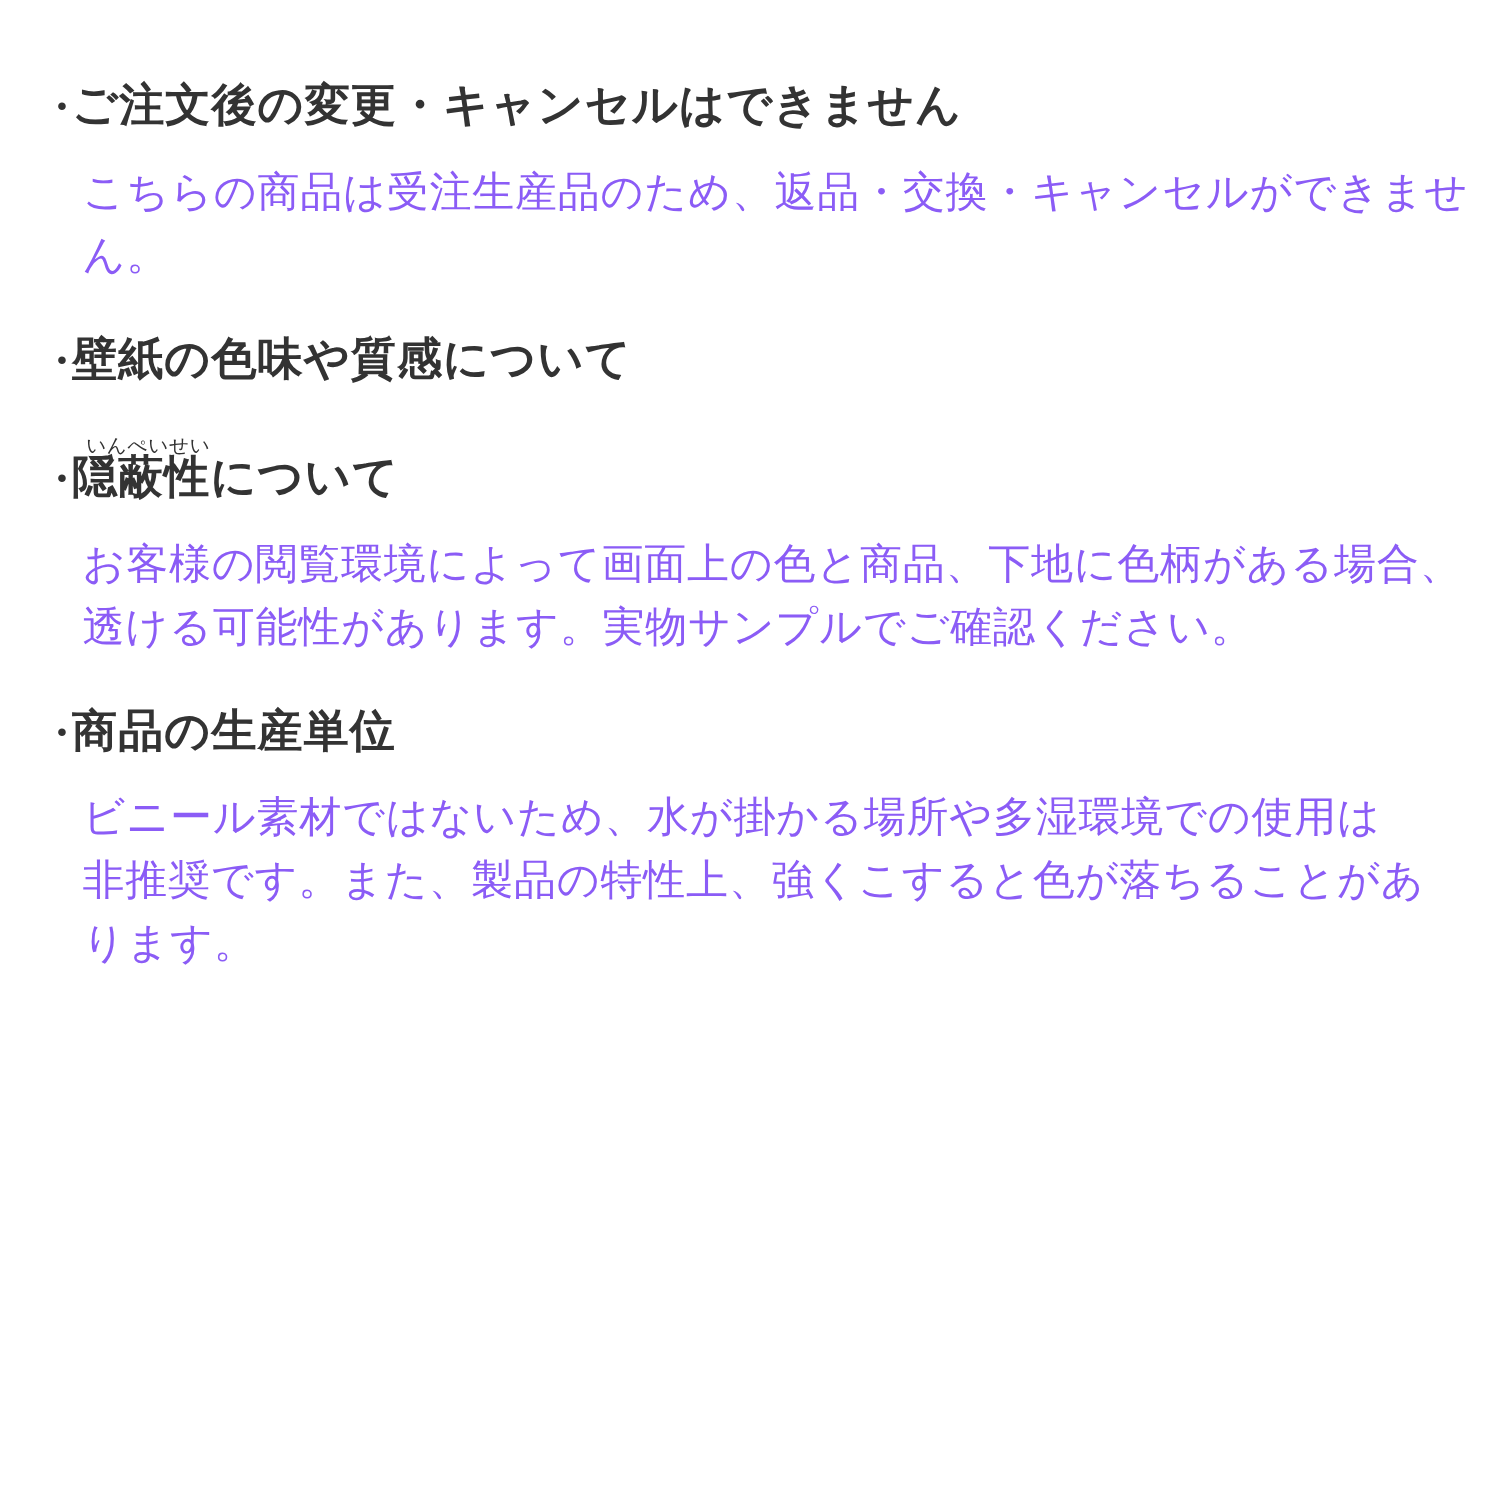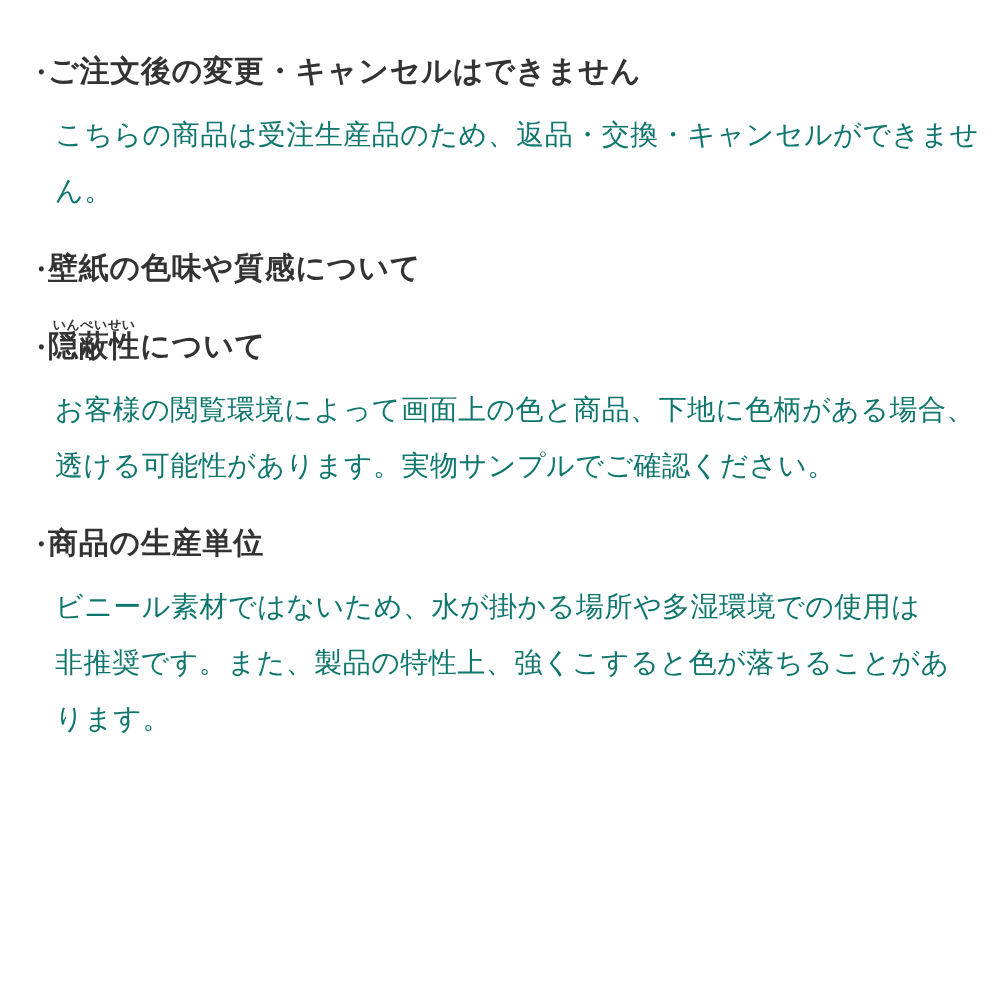--- a/index.html
+++ b/index.html
@@ -36,34 +36,34 @@
     .bullet {
       display: inline-block;
       width: 20px;
       font-weight: bold;
       font-size: 26px;
       vertical-align: baseline;
     }
     .section-body {
       margin: 16px 0 0 27px;
       font-size: 28px;
-      line-height: 56px;
+      line-height: 42px;
       font-weight: normal;
       letter-spacing: 0.5px;
       white-space: pre;
-      color: #0f766e;
+      color: #8b5cf6;
     }
     ruby {
       ruby-position: over;
     }
     ruby rt {
       font-size: 13px;
-      font-weight: bold;
+      font-weight: normal;
       letter-spacing: 0.5px;
-      text-align: center;
+      text-align: right;
       color: #333333;
     }
   </style>
 </head>
 <body style="background: rgb(255, 255, 255); color: rgb(51, 51, 51);">
 
 <ul class="notes-list">
 
   <li class="section">
     <h2 class="section-heading"><span class="bullet">・</span><span>ご注文後の変更・キャンセルはできません</span></h2>

